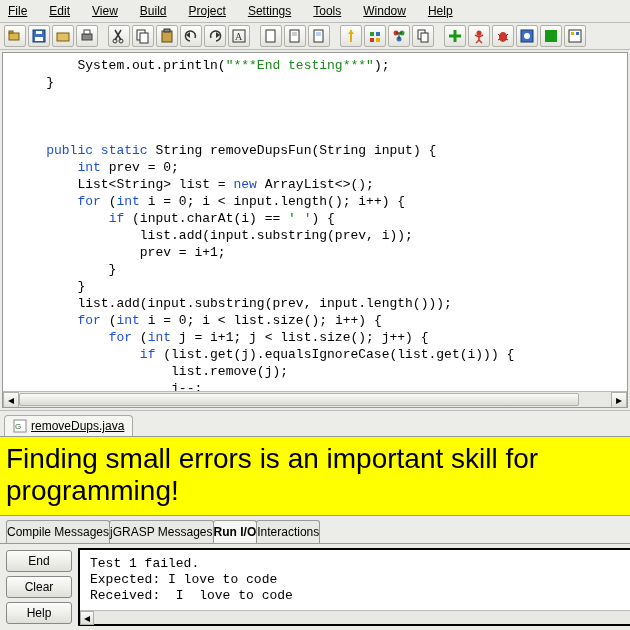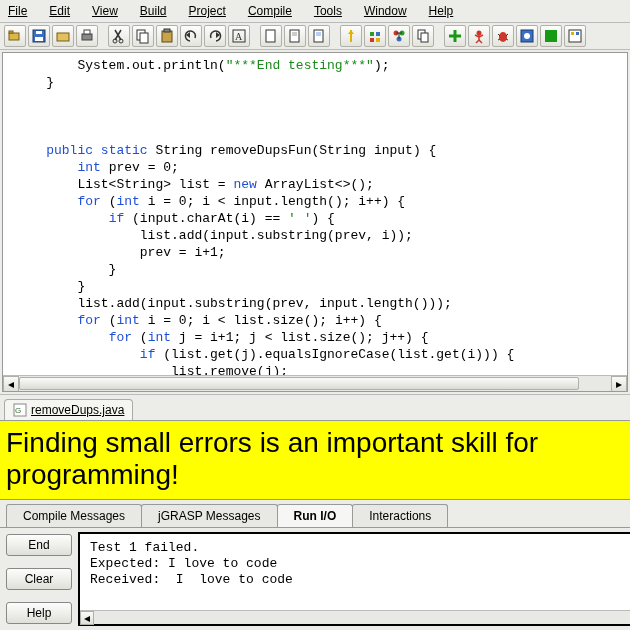--- a/index.html
+++ b/index.html
@@ -109,21 +109,21 @@
     border-top: 1px solid #999;
     border-bottom: 1px solid #999;
   }
   .bottom-tabs {
     display: flex;
     padding: 4px 6px 0 6px;
     background: #ecece8;
     gap: 0;
   }
   .bottom-tabs .btab {
-    padding: 4px 16px;
+    padding: 4px 0;
     border: 1px solid #999;
     border-bottom: none;
     background: #e8e8e4;
     font-size: 12px;
     border-radius: 3px 3px 0 0;
     margin-right: -1px;
     cursor: pointer;
   }
   .bottom-tabs .btab.active {
     background: #f6f6f4;
@@ -131,21 +131,21 @@
   }
   .runio-panel {
     display: flex;
     border-top: 1px solid #999;
     background: #ecece8;
     flex: 0 0 82px;
   }
   .runio-buttons {
     display: flex;
     flex-direction: column;
-    gap: 12px;
+    gap: 4px;
     padding: 6px;
     width: 78px;
   }
   .runio-buttons button {
     height: 22px;
     border: 1px solid #888;
     border-radius: 3px;
     background: linear-gradient(#fdfdfc,#e0e0da);
     font-size: 12px;
     cursor: pointer;
@@ -182,21 +182,21 @@
 </style>
 </head>
 <body>
 
 <div class="menubar">
   <span><u>File</u></span>
   <span><u>Edit</u></span>
   <span><u>View</u></span>
   <span><u>Build</u></span>
   <span><u>Project</u></span>
-  <span><u>Compile</u></span>
+  <span><u>Settings</u></span>
   <span><u>Tools</u></span>
   <span><u>Window</u></span>
   <span><u>Help</u></span>
 </div>
 
 <div class="toolbar">
   <div class="tbtn">
       <svg>
         <rect x="2" y="5" width="10" height="7" fill="#d9b84a" stroke="#7a5c14"></rect>
         <rect x="2" y="3" width="4" height="2" fill="#d9b84a" stroke="#7a5c14"></rect>

